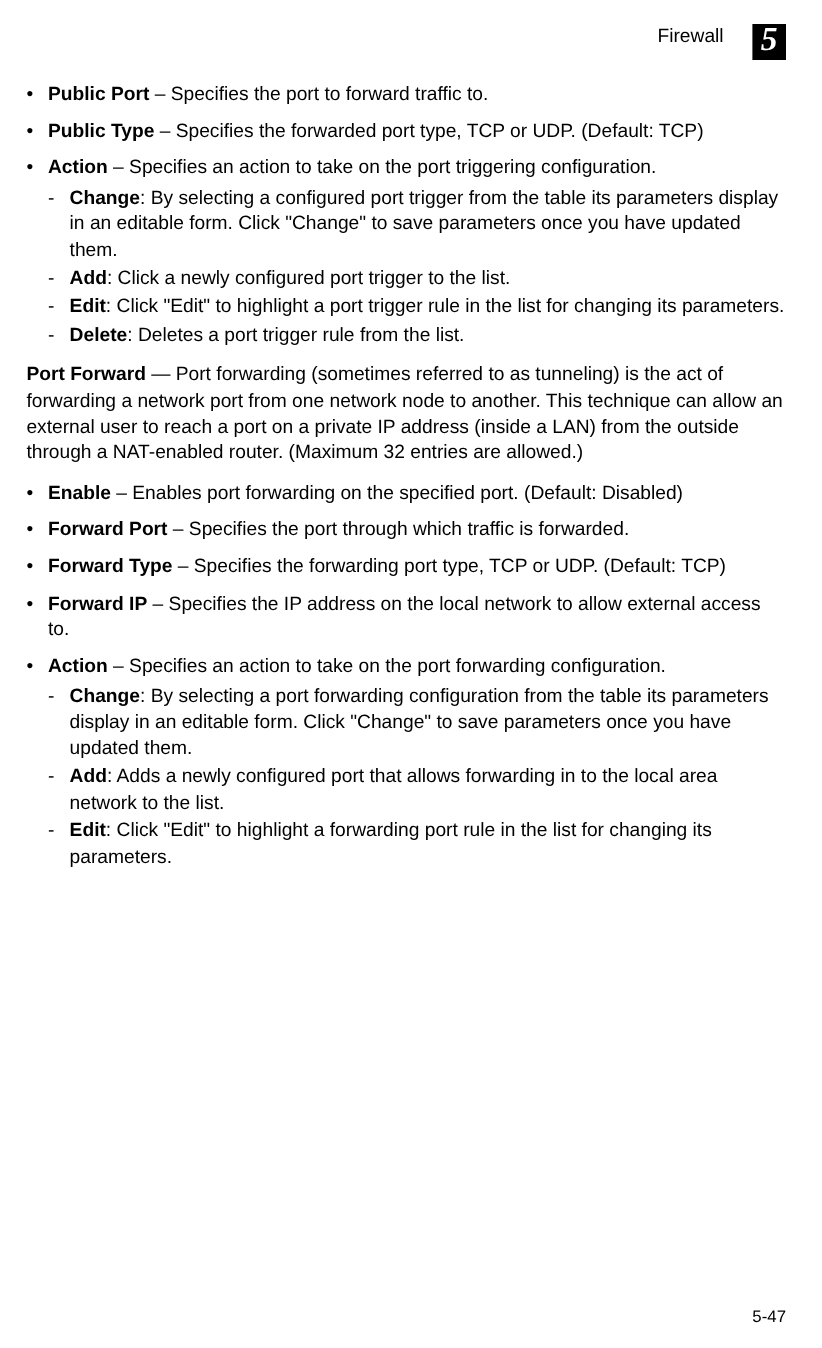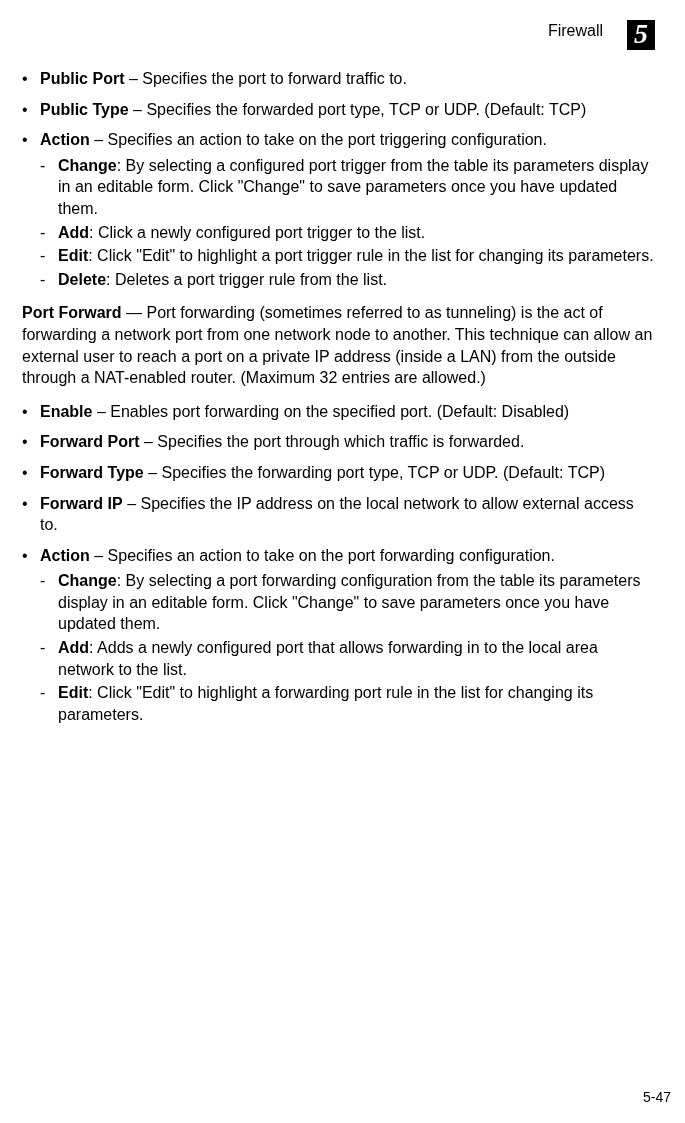--- a/index.html
+++ b/index.html
@@ -69,21 +69,21 @@
       position: absolute;
       left: 0;
       top: 0;
     }
     .bold {
       font-weight: bold;
     }
     .page-number {
       position: absolute;
       bottom: 16px;
-      right: 14px;
+      right: 30px;
       font-size: 14px;
     }
   </style>
 </head>
 <body>
 
 <div class="header">
   <span>Firewall</span>
   <span class="chapter-badge">5</span>
 </div>

